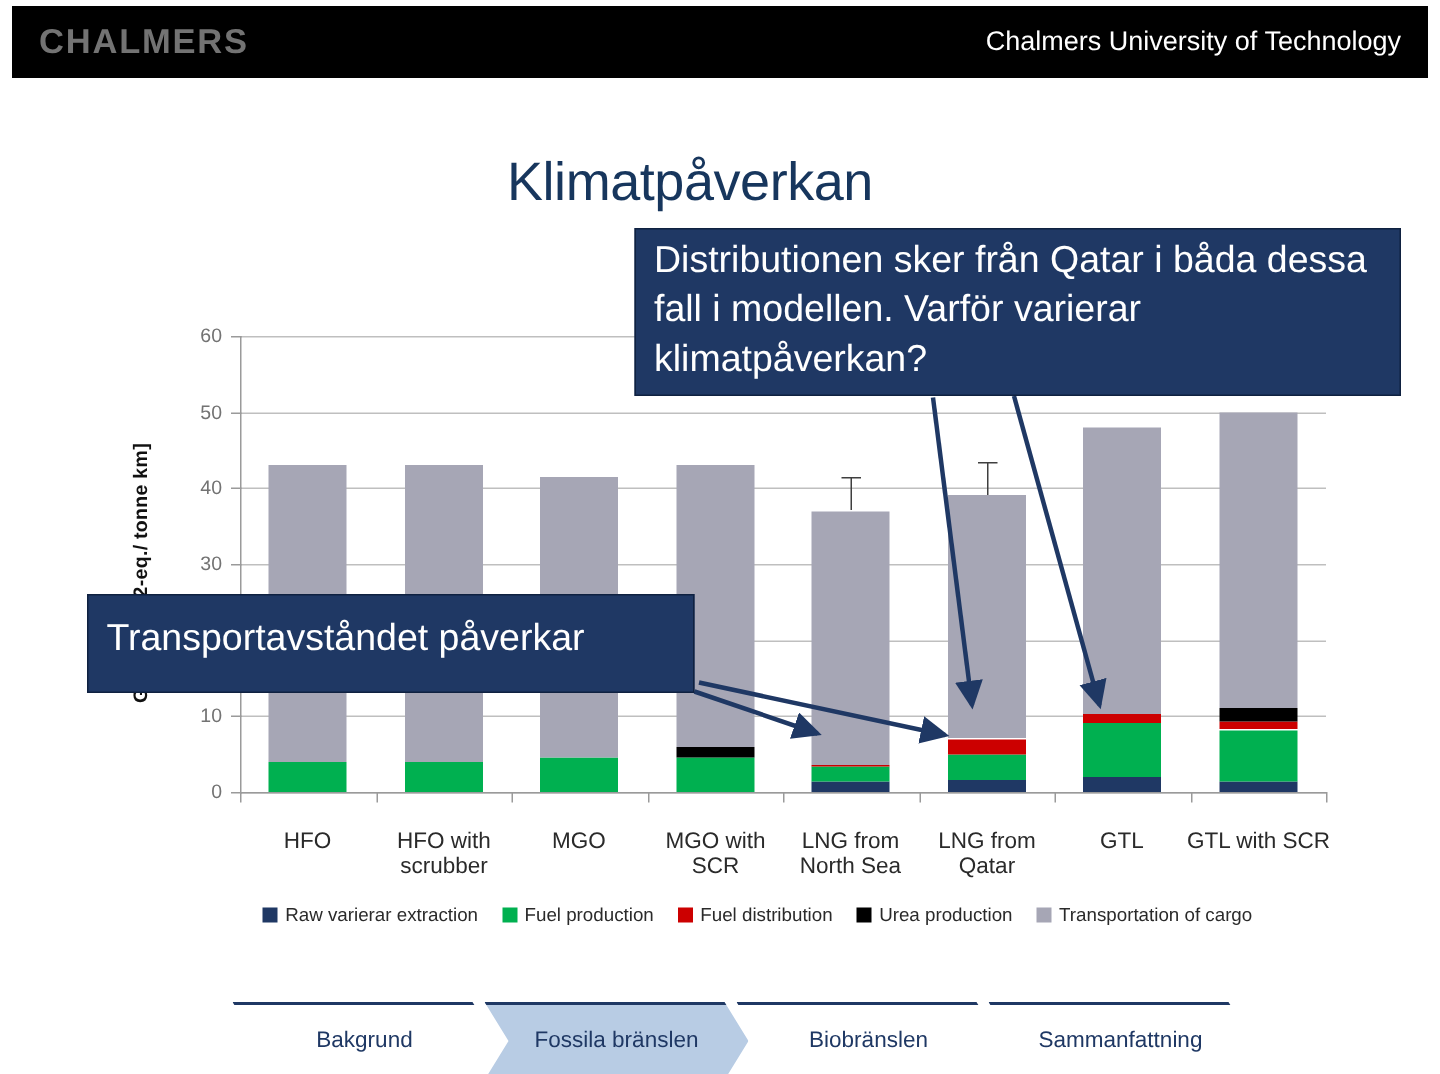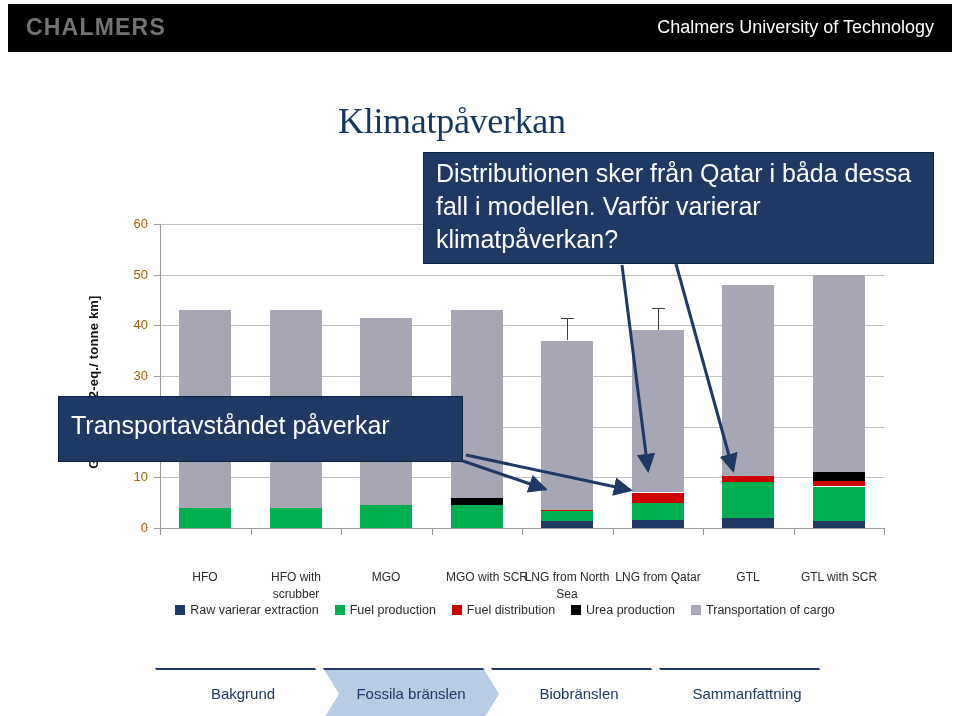--- a/index.html
+++ b/index.html
@@ -25,38 +25,38 @@
   .header .univ{
     position:absolute;right:18px;top:13px;
     color:#ffffff;font-size:18px;font-weight:normal;
     font-family:"Liberation Sans", sans-serif;
   }
 
   
   .slide-title{
     position:absolute;left:338px;top:100px;
     font-size:36px;color:#17365d;font-weight:normal;
-    font-family:Liberation Serif, serif;
+    font-family:Liberation Sans, sans-serif;
     letter-spacing:-0.3px;
   }
 
   
   .chart-wrap{position:absolute;left:0;top:0;width:960px;height:716px;}
   .gridline{
     position:absolute;left:0;width:100%;height:1px;background:#bfbfbf;
   }
   .axis-y{
     position:absolute;left:160px;top:224px;width:1px;height:305px;background:#9a9a9a;
   }
   .axis-x{
     position:absolute;left:160px;top:528px;width:724px;height:1px;background:#9a9a9a;
   }
   .ytick-label{
     position:absolute;right:0;width:40px;text-align:right;
-    font-size:13px;color:#a16207;font-family:"Liberation Sans", sans-serif;
+    font-size:13px;color:#737373;font-family:"Liberation Sans", sans-serif;
   }
   .ytick-mark{position:absolute;left:154px;width:7px;height:1px;background:#9a9a9a;}
 
   .ylabel{
     position:absolute;left:86px;top:252px;
     width:260px;height:22px;
     transform:rotate(-90deg);transform-origin:0 0;
     font-size:13px;font-weight:bold;color:#111;
     font-family:"Liberation Sans", sans-serif;
     white-space:nowrap;
@@ -65,22 +65,22 @@
   .ylabel-inner{display:block;transform:translate(-260px,0);text-align:center;}
 
   
   .bar{position:absolute;bottom:0;width:52px;}
   .seg{position:absolute;left:0;width:100%;}
   .errbar{position:absolute;width:1px;background:#3f3f3f;}
   .errcap{position:absolute;height:1px;width:13px;background:#3f3f3f;}
 
   .xtick{position:absolute;top:528px;width:1px;height:7px;background:#9a9a9a;}
   .cat-label{
-    position:absolute;top:569px;width:96px;text-align:center;
-    font-size:12px;color:#2a2a2a;line-height:17px;
+    position:absolute;top:552px;width:96px;text-align:center;
+    font-size:15px;color:#2a2a2a;line-height:17px;
     font-family:"Liberation Sans", sans-serif;
   }
 
   
   .legend{
     position:absolute;left:135px;top:603px;width:740px;
     display:flex;justify-content:center;align-items:center;gap:16px;
   }
   .legend-item{display:flex;align-items:center;gap:5px;}
   .legend-swatch{width:10px;height:10px;display:inline-block;}
@@ -218,21 +218,21 @@
         </div>
       </div>
     <div id="catlabels">
         <div class="xtick" style="left: 160px;"></div>
         <div class="cat-label" style="left: 157px;">HFO</div>
         <div class="xtick" style="left: 251px;"></div>
         <div class="cat-label" style="left: 248px;">HFO with scrubber</div>
         <div class="xtick" style="left: 341px;"></div>
         <div class="cat-label" style="left: 338px;">MGO</div>
         <div class="xtick" style="left: 432px;"></div>
-        <div class="cat-label" style="left: 429px; margin-left: 10px;">MGO with SCR</div>
+        <div class="cat-label" style="left: 429px;">MGO with SCR</div>
         <div class="xtick" style="left: 522px;"></div>
         <div class="cat-label" style="left: 519px;">LNG from North Sea</div>
         <div class="xtick" style="left: 613px;"></div>
         <div class="cat-label" style="left: 610px;">LNG  from Qatar</div>
         <div class="xtick" style="left: 703px;"></div>
         <div class="cat-label" style="left: 700px;">GTL</div>
         <div class="xtick" style="left: 794px;"></div>
         <div class="cat-label" style="left: 791px;">GTL  with SCR</div>
         <div class="xtick" style="left: 884px;"></div>
       </div>

